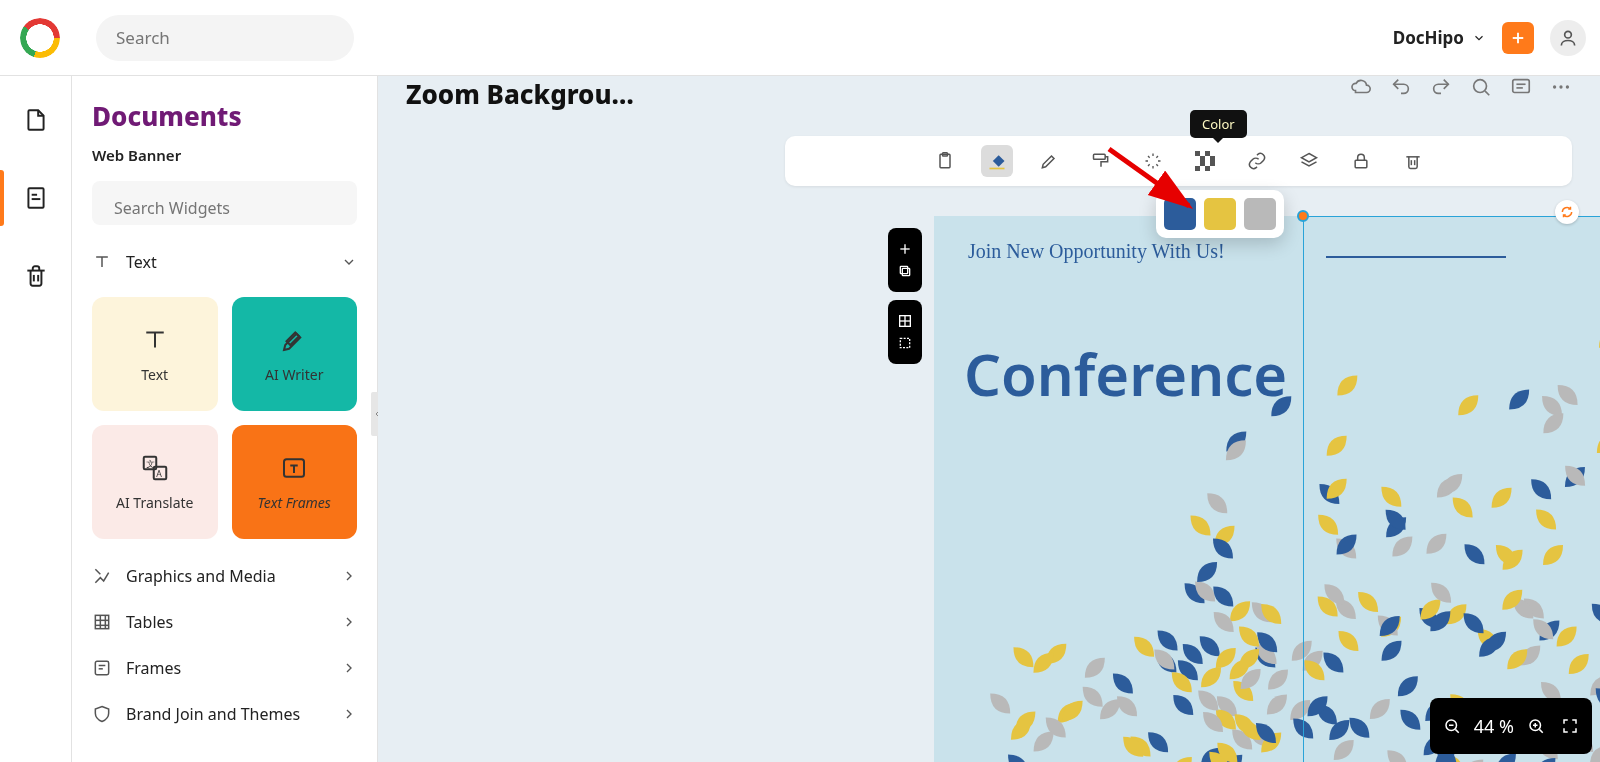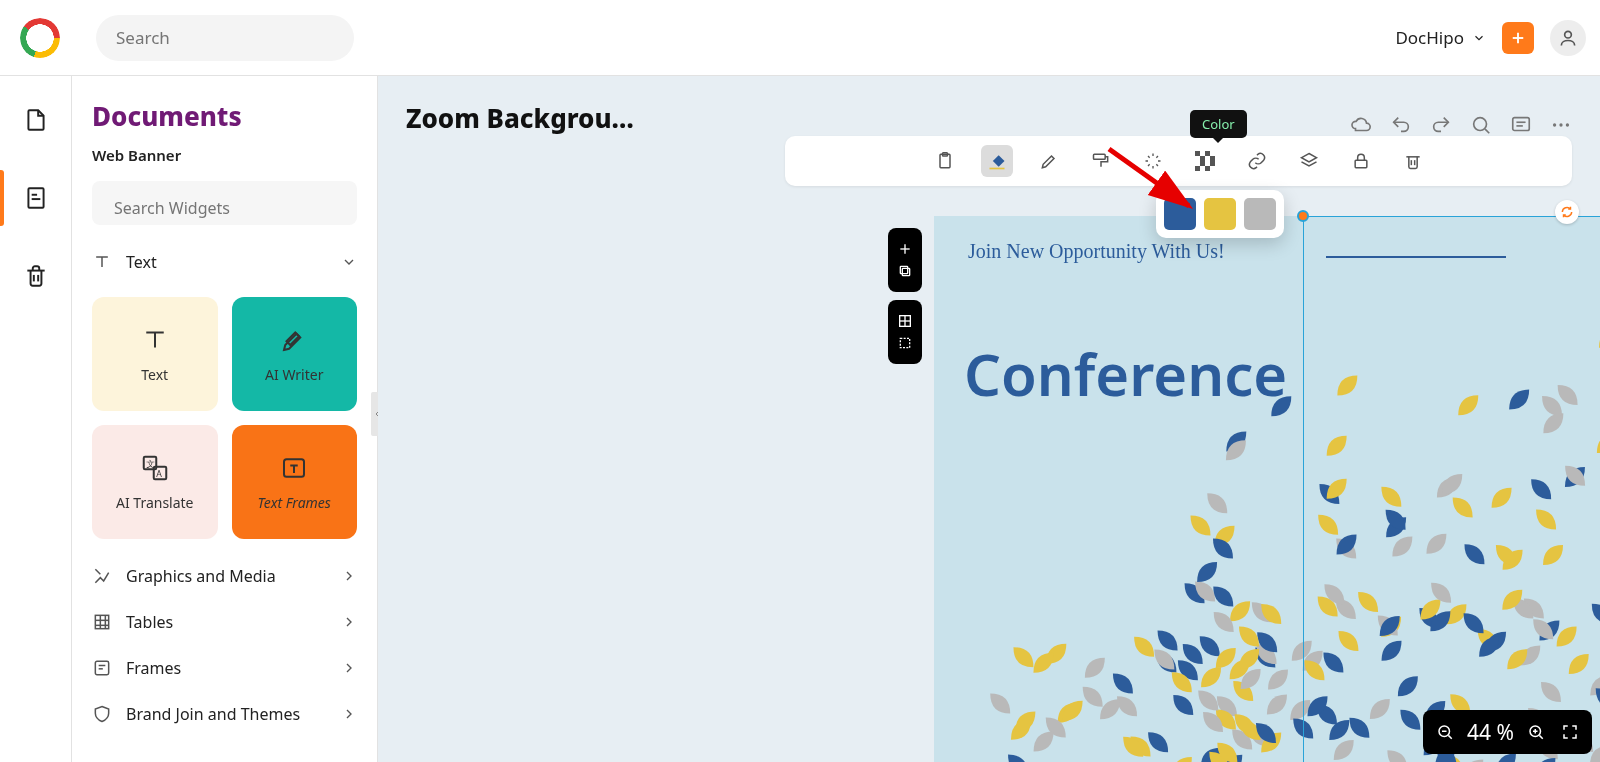--- a/index.html
+++ b/index.html
@@ -23,21 +23,21 @@
   .logo-shell{position:absolute;inset:0;border-radius:50%;background:
      conic-gradient(#e33935 0 90deg,#fbbc05 90deg 198deg,#34a853 198deg 306deg,#e33935 306deg 360deg);
      -webkit-mask:radial-gradient(circle at center,transparent 48%,#000 49%);
              mask:radial-gradient(circle at center,transparent 48%,#000 49%);}
   .logo-play{position:absolute;left:55%;top:50%;width:0;height:0;transform:translate(-50%,-50%);
      border-left:10px solid #fff;border-top:7px solid transparent;border-bottom:7px solid transparent;}
   .search-pill{width:258px;height:46px;background:#f4f4f4;border-radius:23px;display:flex;align-items:center;padding:0 18px;}
   .search-pill input{flex:1;border:none;background:transparent;outline:none;font-size:17px;color:#333;}
   .search-pill .s-icon{width:22px;height:22px;color:#8e8e8e;}
   .top-spacer{flex:1;}
-  .user-menu{display:flex;align-items:center;gap:8px;font-size:17px;font-weight:400;color:#222;margin-right:16px;}
+  .user-menu{display:flex;align-items:center;gap:8px;font-size:17px;font-weight:700;color:#222;margin-right:16px;}
   .add-btn{width:32px;height:32px;border-radius:6px;background:var(--orange);display:flex;align-items:center;justify-content:center;margin-right:16px;}
   .avatar{width:36px;height:36px;border-radius:50%;background:#ededed;display:flex;align-items:center;justify-content:center;}
 
   
   .main{display:flex;height:686px;}
   .rail{width:72px;background:#fff;border-right:1px solid var(--grey-border);display:flex;flex-direction:column;align-items:center;padding-top:20px;gap:30px;}
   .rail-item{width:48px;height:48px;display:flex;align-items:center;justify-content:center;border-radius:6px;color:#222;}
   .rail-item.active{background:#fff;position:relative;}
   .rail-item.active::before{content:"";position:absolute;left:-14px;top:-4px;width:6px;height:56px;background:var(--orange);border-radius:0 3px 3px 0;}
 
@@ -51,29 +51,29 @@
   .cat svg{color:#555;}
   .tiles{display:grid;grid-template-columns:1fr 1fr;gap:14px;margin-top:12px;margin-bottom:14px;}
   .tile{height:114px;border-radius:12px;display:flex;flex-direction:column;align-items:center;justify-content:center;gap:10px;font-size:14px;color:#333;}
   .tile.yellow{background:#fdf4db;}
   .tile.teal{background:#14b8a6;}
   .tile.pink{background:#fbeae7;}
   .tile.blue{background:#f97316;font-style:italic;}
   .panel-collapse{position:absolute;right:-6px;top:316px;width:12px;height:44px;background:#e6e6e6;border-radius:2px;display:flex;align-items:center;justify-content:center;}
 
   .work{flex:1;background:var(--canvas-bg);position:relative;display:flex;flex-direction:column;}
-  .work-header{height:60px;display:flex;align-items:flex-end;padding:0 28px;}
+  .work-header{height:60px;display:flex;align-items:flex-start;padding:0 28px;}
   .doc-title{font-size:26px;font-weight:800;color:#111;}
   .header-actions{margin-left:auto;display:flex;gap:18px;align-items:center;color:#777;}
 
   
   .ctx-bar{position:absolute;left:407px;top:60px;right:28px;height:50px;background:#fff;border-radius:10px;display:flex;align-items:center;justify-content:center;gap:20px;box-shadow:0 1px 3px rgba(0,0,0,.08);}
   .ctx-bar .tbtn{width:32px;height:32px;display:flex;align-items:center;justify-content:center;border-radius:6px;color:#555;}
   .ctx-bar .tbtn.active{background:#dcdcdc;}
-  .tooltip-color{position:absolute;left:812px;top:34px;background:#111;color:#86efac;font-size:13px;padding:5px 12px;border-radius:5px;z-index:30;}
+  .tooltip-color{position:absolute;left:812px;top:34px;background:#111;color:#fef9c3;font-size:13px;padding:5px 12px;border-radius:5px;z-index:30;}
   .tooltip-color::after{content:"";position:absolute;left:50%;bottom:-5px;transform:translateX(-50%);border-left:5px solid transparent;border-right:5px solid transparent;border-top:5px solid #111;}
   .swatch-pop{position:absolute;left:778px;top:114px;background:#fff;border-radius:10px;padding:8px;display:flex;gap:8px;box-shadow:0 6px 18px rgba(0,0,0,.18);z-index:25;}
   .swatch{width:32px;height:32px;border-radius:5px;}
 
   
   .arrow{position:absolute;left:726px;top:68px;z-index:40;pointer-events:none;}
 
   
   .minibar{position:absolute;background:#000;border-radius:8px;display:flex;flex-direction:column;align-items:center;justify-content:center;gap:6px;color:#fff;}
   .mb1{left:510px;top:152px;width:34px;height:64px;}
@@ -84,21 +84,21 @@
   .canvas-text1{position:absolute;left:34px;top:24px;font-family:Georgia,serif;font-size:20px;color:var(--blue);}
   .canvas-title{position:absolute;left:30px;top:62px;font-family:Georgia,serif;font-size:58px;line-height:1.1;font-weight:600;color:var(--blue);}
   .hr-line{position:absolute;left:392px;top:40px;width:180px;height:2px;background:var(--blue);}
   .pattern{position:absolute;inset:0;}
 
   .sel-frame{position:absolute;left:925px;top:140px;width:512px;height:576px;border:1.5px solid #29a3d8;z-index:20;pointer-events:none;}
   .sel-handle{position:absolute;width:12px;height:12px;border:2px solid #29a3d8;background:var(--orange);border-radius:50%;}
   .h-tl{left:-7px;top:-7px;}
 
   
-  .zoom-pill{position:absolute;right:8px;bottom:8px;height:44px;background:#000;border-radius:8px;display:flex;align-items:center;padding:0 10px;gap:10px;color:#fff;font-size:21px;z-index:40;}
+  .zoom-pill{position:absolute;right:8px;bottom:8px;height:56px;background:#000;border-radius:8px;display:flex;align-items:center;padding:0 10px;gap:10px;color:#fff;font-size:18px;z-index:40;}
   .zoom-pill .zbtn{width:24px;height:24px;display:flex;align-items:center;justify-content:center;}
 
   
   .canvas-badge{position:absolute;left:1177px;top:124px;width:24px;height:24px;border-radius:50%;background:#fff;display:flex;align-items:center;justify-content:center;color:var(--orange);font-weight:700;box-shadow:0 1px 3px rgba(0,0,0,.2);z-index:22;}
 
   svg{display:block;}
 </style>
 </head>
 <body>
 

